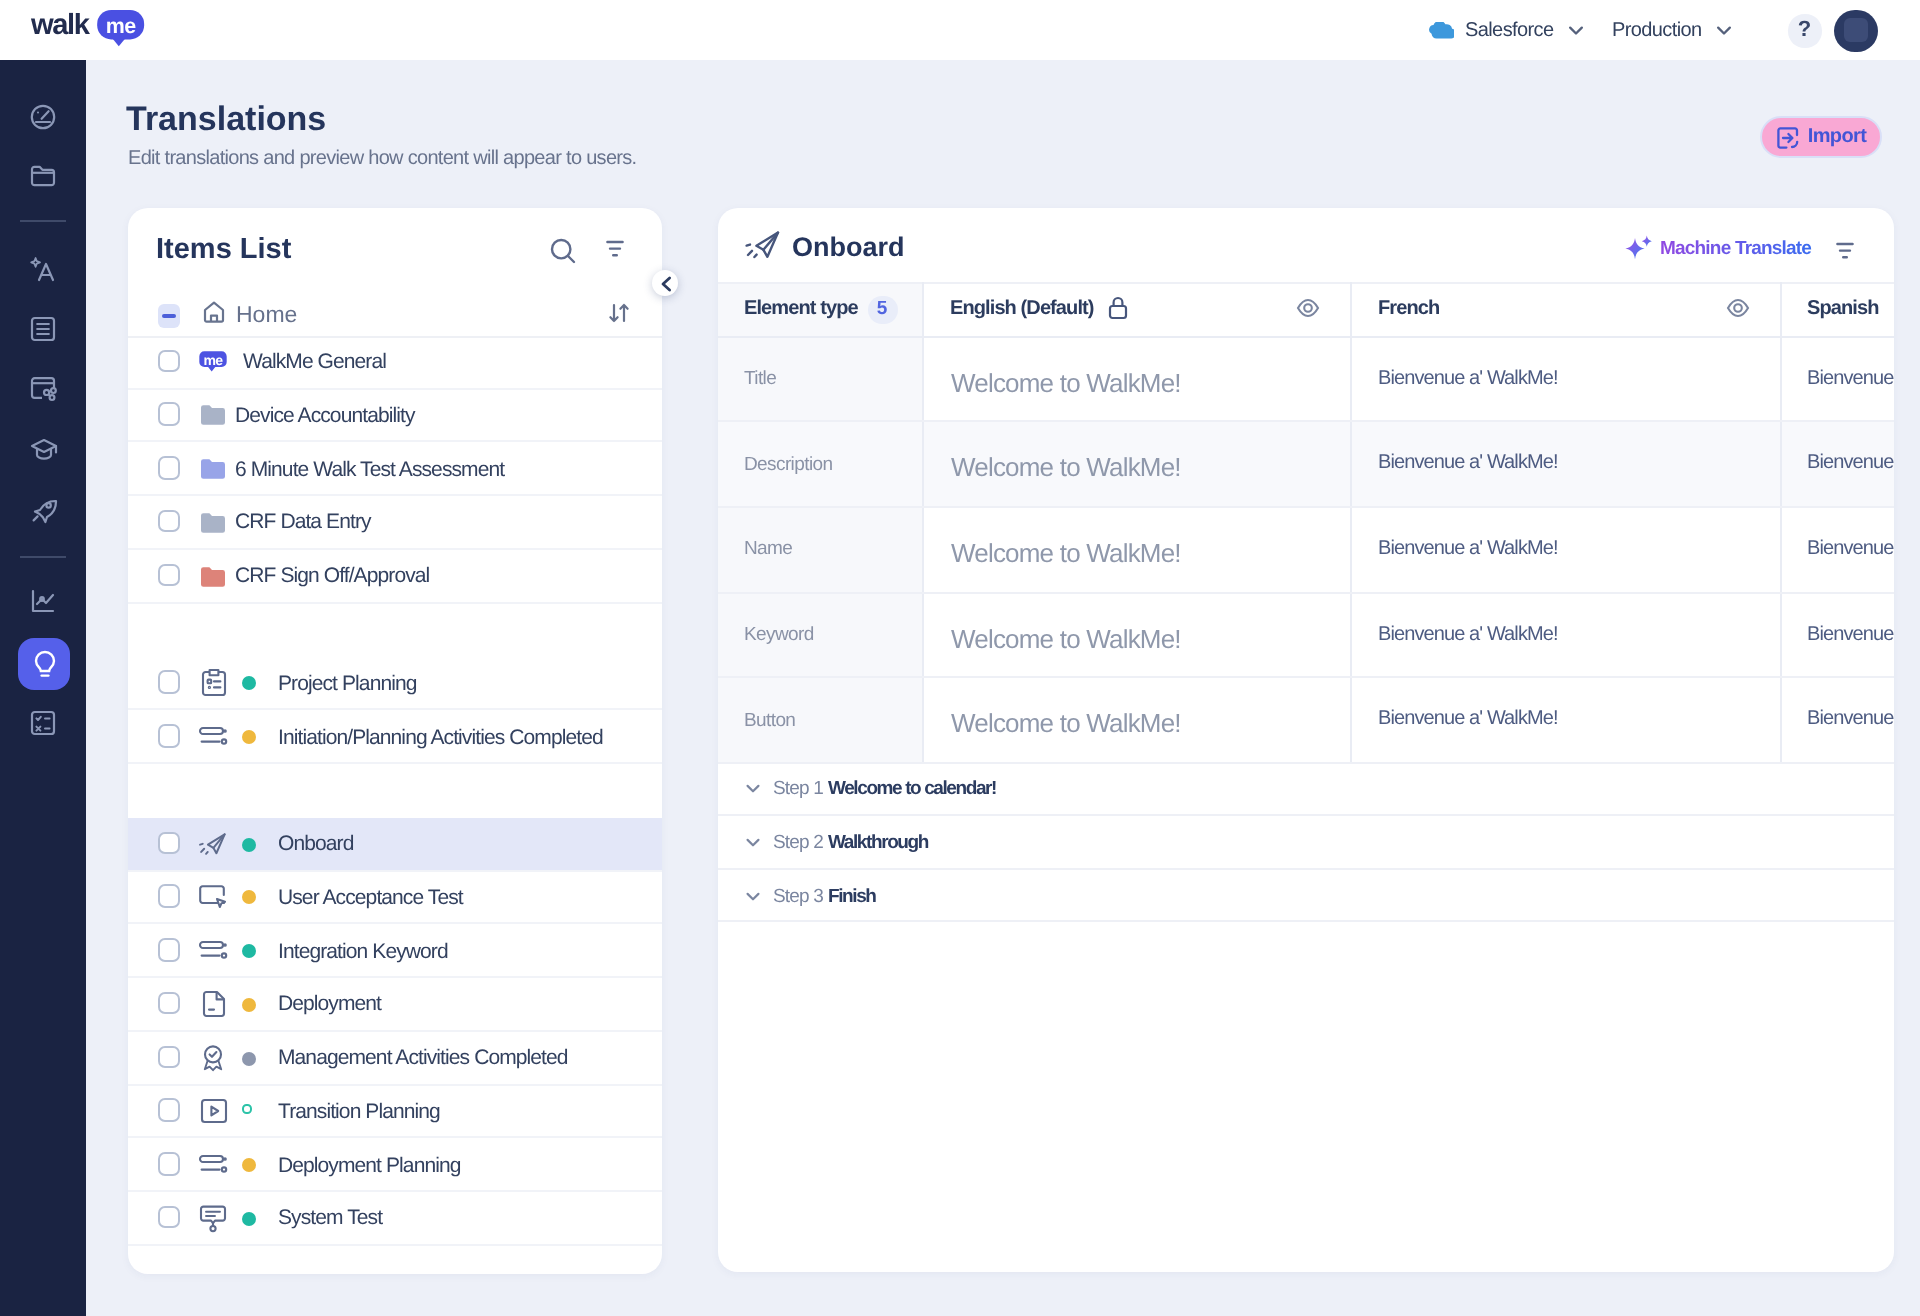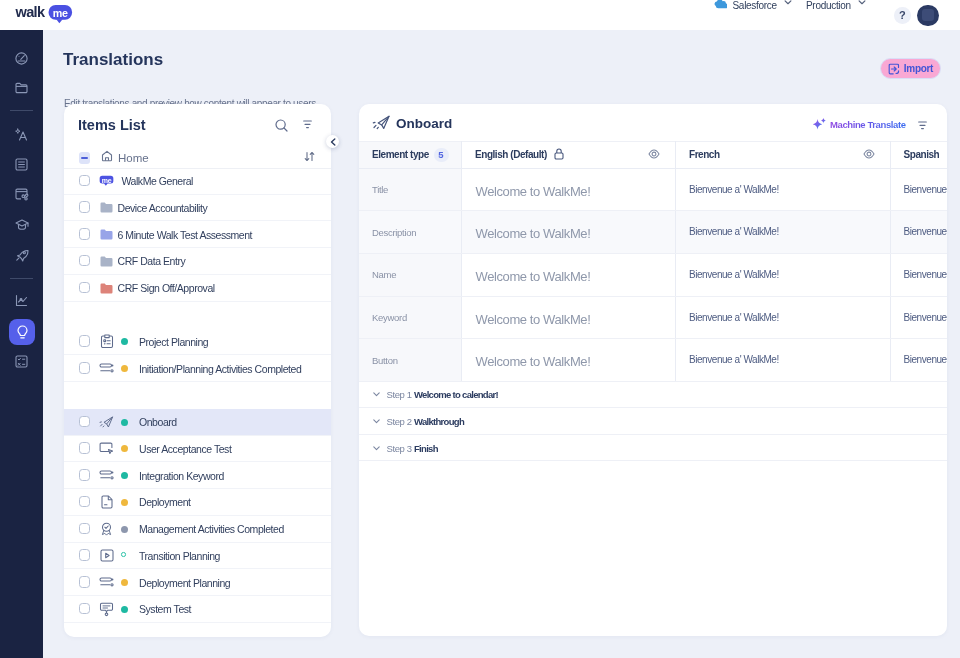--- a/index.html
+++ b/index.html
@@ -2,31 +2,31 @@
 <html><head>
 <meta charset="utf-8">
 <style>
 * { margin:0; padding:0; box-sizing:border-box; }
 html,body { width:960px; height:658px; overflow:hidden; }
 body { font-family:"Liberation Sans", sans-serif; background:#edf0f8; position:relative; }
 
 
 #topbar { position:absolute; left:0; top:0; width:960px; height:30px; background:#fff; z-index:5; }
 #logo { position:absolute; left:15px; top:3px; height:24px; }
-.topitem { position:absolute; top:0; height:30px; display:flex; color:#32415e; font-size:10px; letter-spacing:-0.3px; font-weight:500; }
+.topitem { position:absolute; top:0; height:30px; display:flex; align-items:center; color:#32415e; font-size:10px; letter-spacing:-0.3px; font-weight:500; }
 
 
 #sidebar { position:absolute; left:0; top:30px; width:43px; height:628px; background:#1a2342; z-index:4; }
 .sbicon { position:absolute; left:0; width:43px; display:flex; justify-content:center; }
 .sbdiv { position:absolute; left:10px; width:23px; height:1px; background:rgba(160,175,210,0.28); }
 #sbsel { position:absolute; left:9px; top:289px; width:26px; height:26px; background:#5560ea; border-radius:8px; display:flex; align-items:center; justify-content:center; }
 
 
 #ptitle { position:absolute; left:63px; top:50px; font-size:17px; font-weight:bold; color:#25355c; letter-spacing:0px; }
-#psub { position:absolute; left:64px; top:73.5px; font-size:10px; letter-spacing:-0.35px; color:#68738d;margin-top:24px; }
+#psub { position:absolute; left:64px; top:73.5px; font-size:10px; letter-spacing:-0.35px; color:#68738d; }
 #importbtn { position:absolute; left:880px; top:58px; width:61px; height:21px; background:#f9a8d4; border:1px solid #d9dff7; border-radius:11px; display:flex; align-items:center; justify-content:center; gap:4px; color:#4355d6; font-size:10px; letter-spacing:-0.3px; font-weight:bold; }
 
 
 #leftcard { position:absolute; left:64px; top:104px; width:267px; height:533px; background:#fff; border-radius:10px; box-shadow:0 1px 4px rgba(40,60,110,0.05); }
 #rightcard { position:absolute; left:359px; top:104px; width:588px; height:532px; background:#fff; border-radius:10px; box-shadow:0 1px 4px rgba(40,60,110,0.05); overflow:hidden; }
 #collapsebtn { position:absolute; left:326px; top:135px; width:13px; height:13px; background:#fff; border-radius:50%; box-shadow:0 1px 4px rgba(40,60,110,0.25); z-index:3; display:flex; align-items:center; justify-content:center; }
 .lrow { position:absolute; left:0; width:267px; height:27px; border-bottom:1px solid #f1f3f8; display:flex; align-items:center; }
 .cb { position:absolute; left:14.5px; width:11.5px; height:11.5px; border:1px solid #b7c1d5; border-radius:3.5px; background:#fff; }
 .cbm { position:absolute; left:14.5px; width:11.5px; height:11.5px; border-radius:3px; background:#dde3f9; display:flex; align-items:center; justify-content:center; }
 .licon { position:absolute; left:35px; width:15px; height:15px; display:flex; align-items:center; justify-content:center; }

